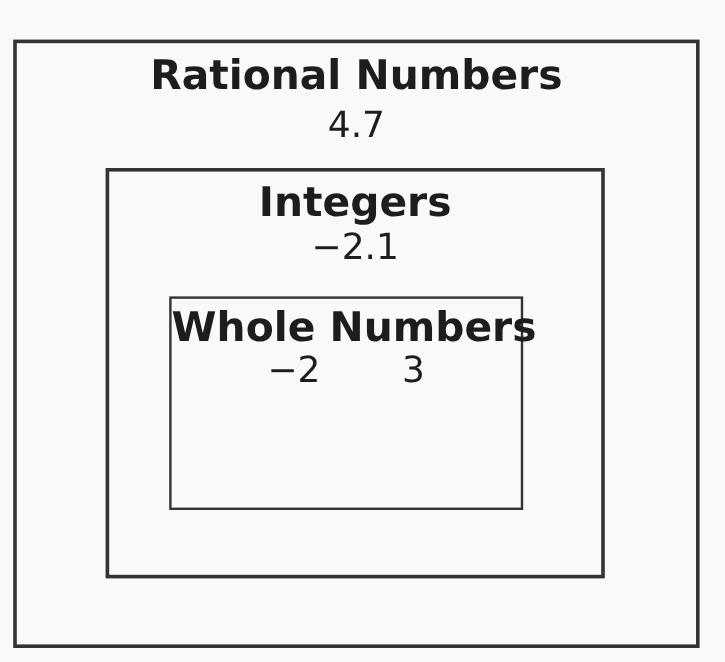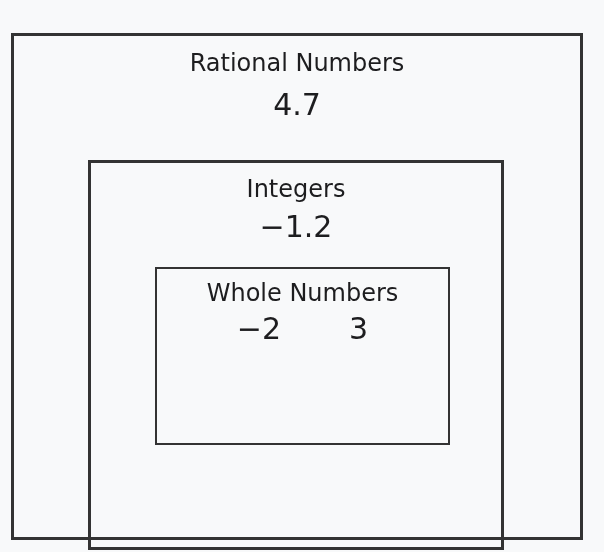--- a/index.html
+++ b/index.html
@@ -27,36 +27,36 @@
     left: 11px;
     top: 33px;
     width: 572px;
     height: 507px;
     padding-top: 6px;
   }
   .box-middle {
     left: 74px;   
     top: 104px;   
     width: 416px;
-    height: 390px;
+    height: 342px;
     padding-top: 7px;
-    margin-top: 20px;
   }
   .box-inner {
-    left: 64px;   
+    left: 50px;   
     top: 104px;   
     width: 295px;
     height: 178px;
     border-width: 2.5px;
     padding-top: 7px;
   }
   .box-title {
-    font-size: 24px;
+    font-size: 34px;
     line-height: 42px;
     white-space: nowrap;
+    font-weight: bold;
   }
   .box-middle .box-title { line-height: 38px; }
   .box-inner  .box-title { line-height: 35px; }
   .box-example {
     font-size: 30px;
     line-height: 42px;
     white-space: nowrap;
   }
   .box-middle .box-example { line-height: 38px; }
   .examples-row {
@@ -70,21 +70,21 @@
 </head>
 <body>
 
 <div class="screen">
   <div class="box box-outer">
     <div class="box-title">Rational Numbers</div>
     <div class="box-example">4.7</div>
 
     <div class="box box-middle">
       <div class="box-title">Integers</div>
-      <div class="box-example">−1.2</div>
+      <div class="box-example">−2.1</div>
 
       <div class="box box-inner">
         <div class="box-title">Whole Numbers</div>
         <div class="examples-row">
           <span>−2</span>
           <span>3</span>
         </div>
       </div>
     </div>
   </div>

